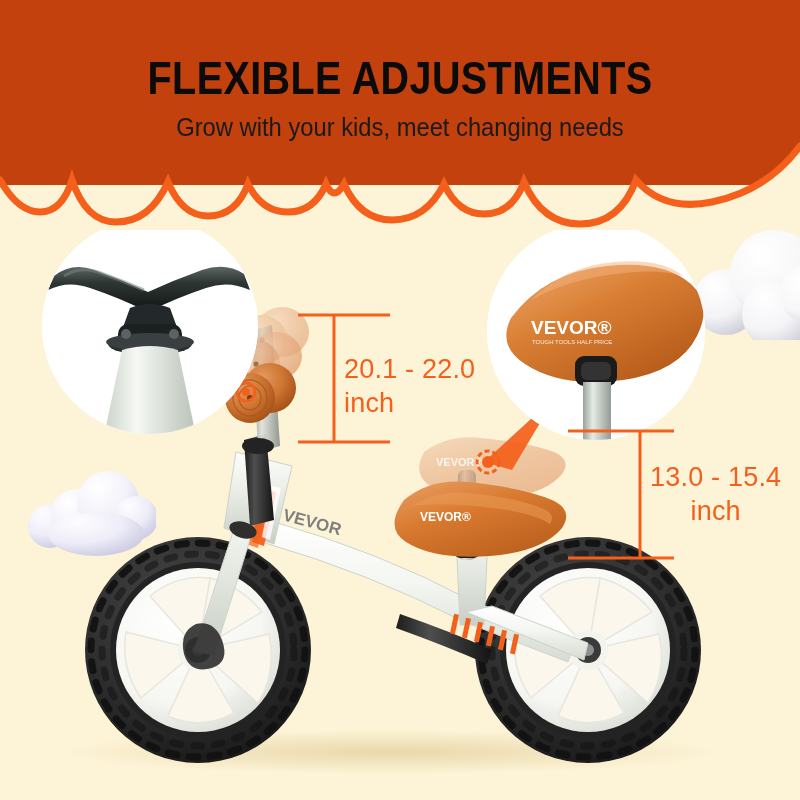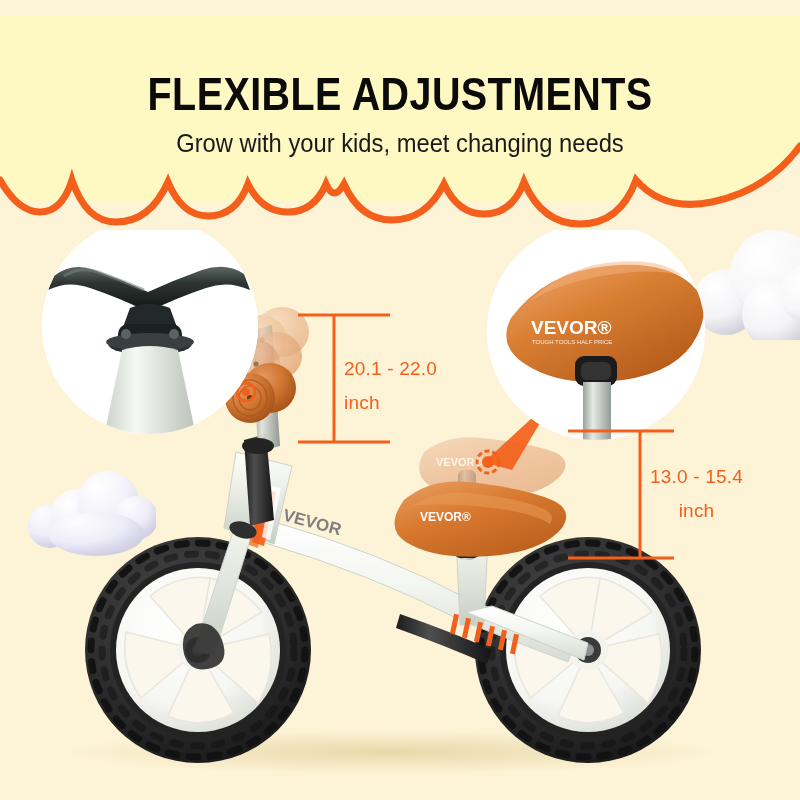--- a/index.html
+++ b/index.html
@@ -15,24 +15,24 @@
     position: relative;
     width: 800px;
     height: 800px;
     overflow: hidden;
     background: #ffffff;
   }
 
   
   .header {
     position: absolute;
-    left: 0; top: 16px;
+    left: 0; top: 0;
     width: 800px;
     height: 185px;
-    background: #fef9c3;
+    background: #c2410c;
     z-index: 6;
     text-decoration: underline;
   }
   .headline {
     position: absolute;
     left: 0; top: 50px;
     width: 800px;
     text-align: center;
     font-family: "Liberation Sans Narrow", "Liberation Sans", sans-serif;
     font-weight: 700;
@@ -109,21 +109,21 @@
   }
 
   
   .dim {
     position: absolute;
     z-index: 8;
   }
   .dim-label {
     position: absolute;
     color: #f4601b;
-    font-size: 19px;
+    font-size: 27px;
     line-height: 34px;
     font-weight: 400;
     white-space: pre-line;
     z-index: 8;
     letter-spacing: 0.2px;
   }
   .dim-label-1 { left: 344px; top: 352px; }
   .dim-label-2 { left: 650px; top: 460px; text-align: center; }
 </style>
 </head>

